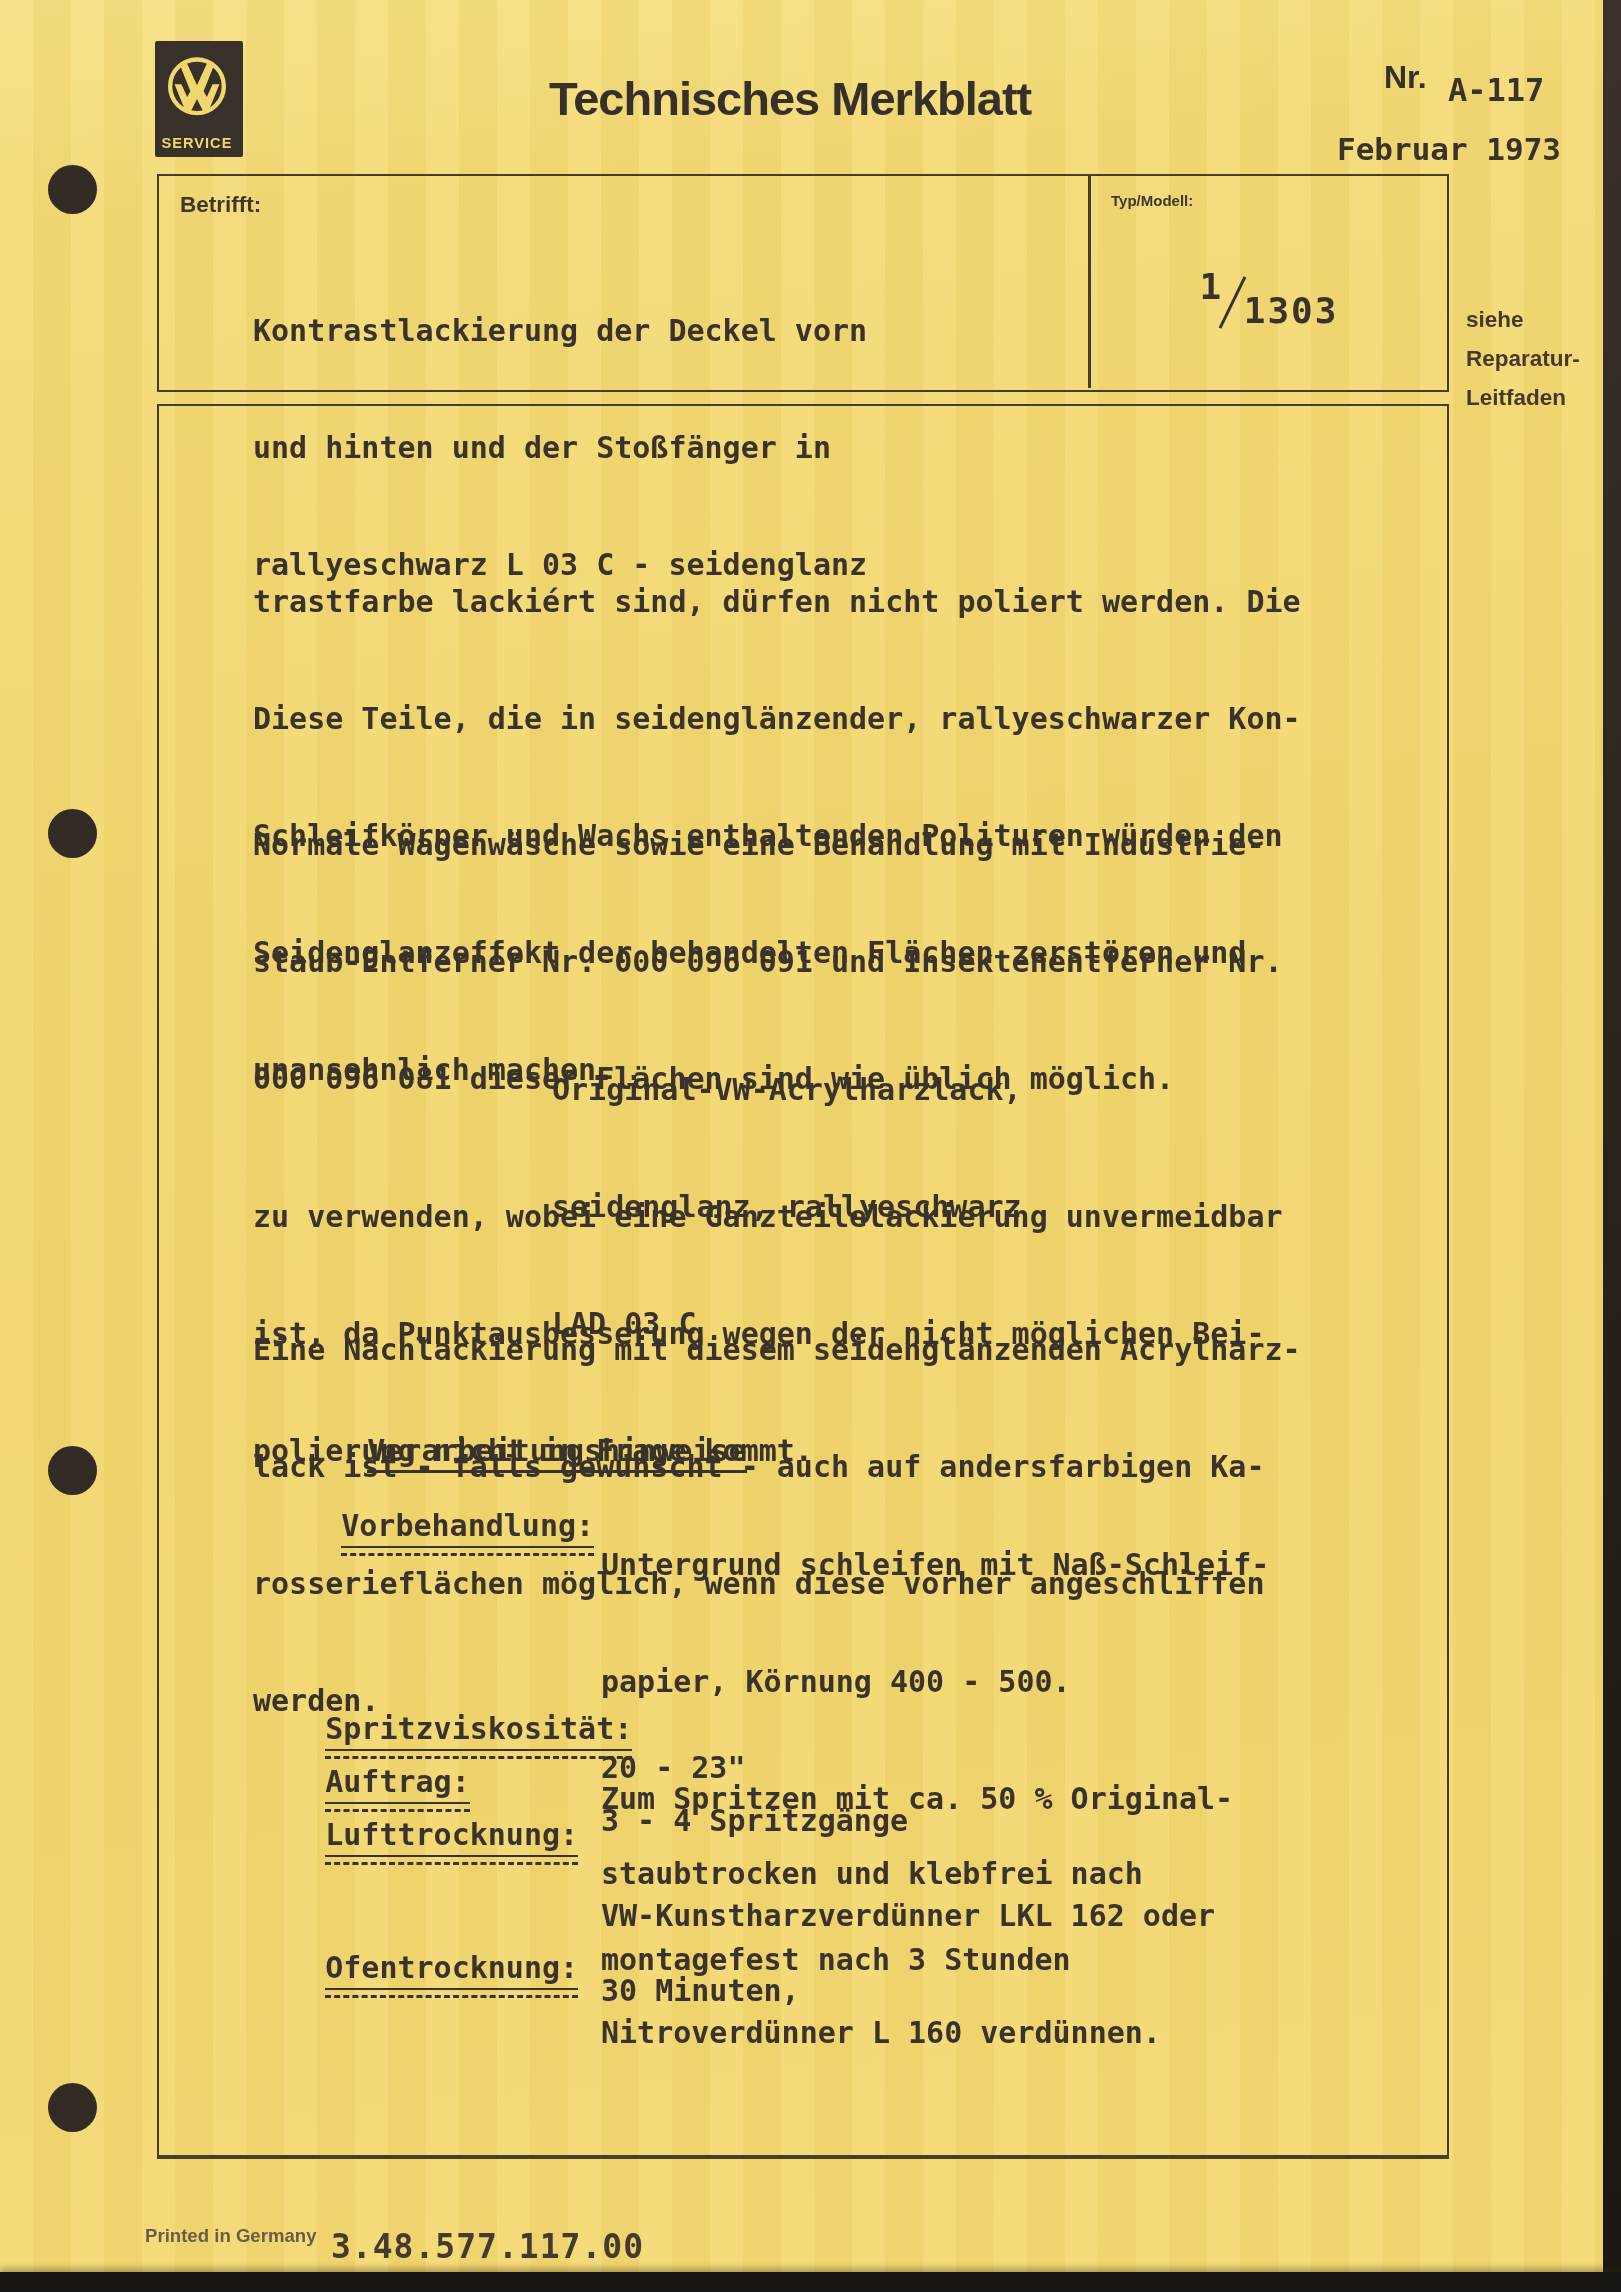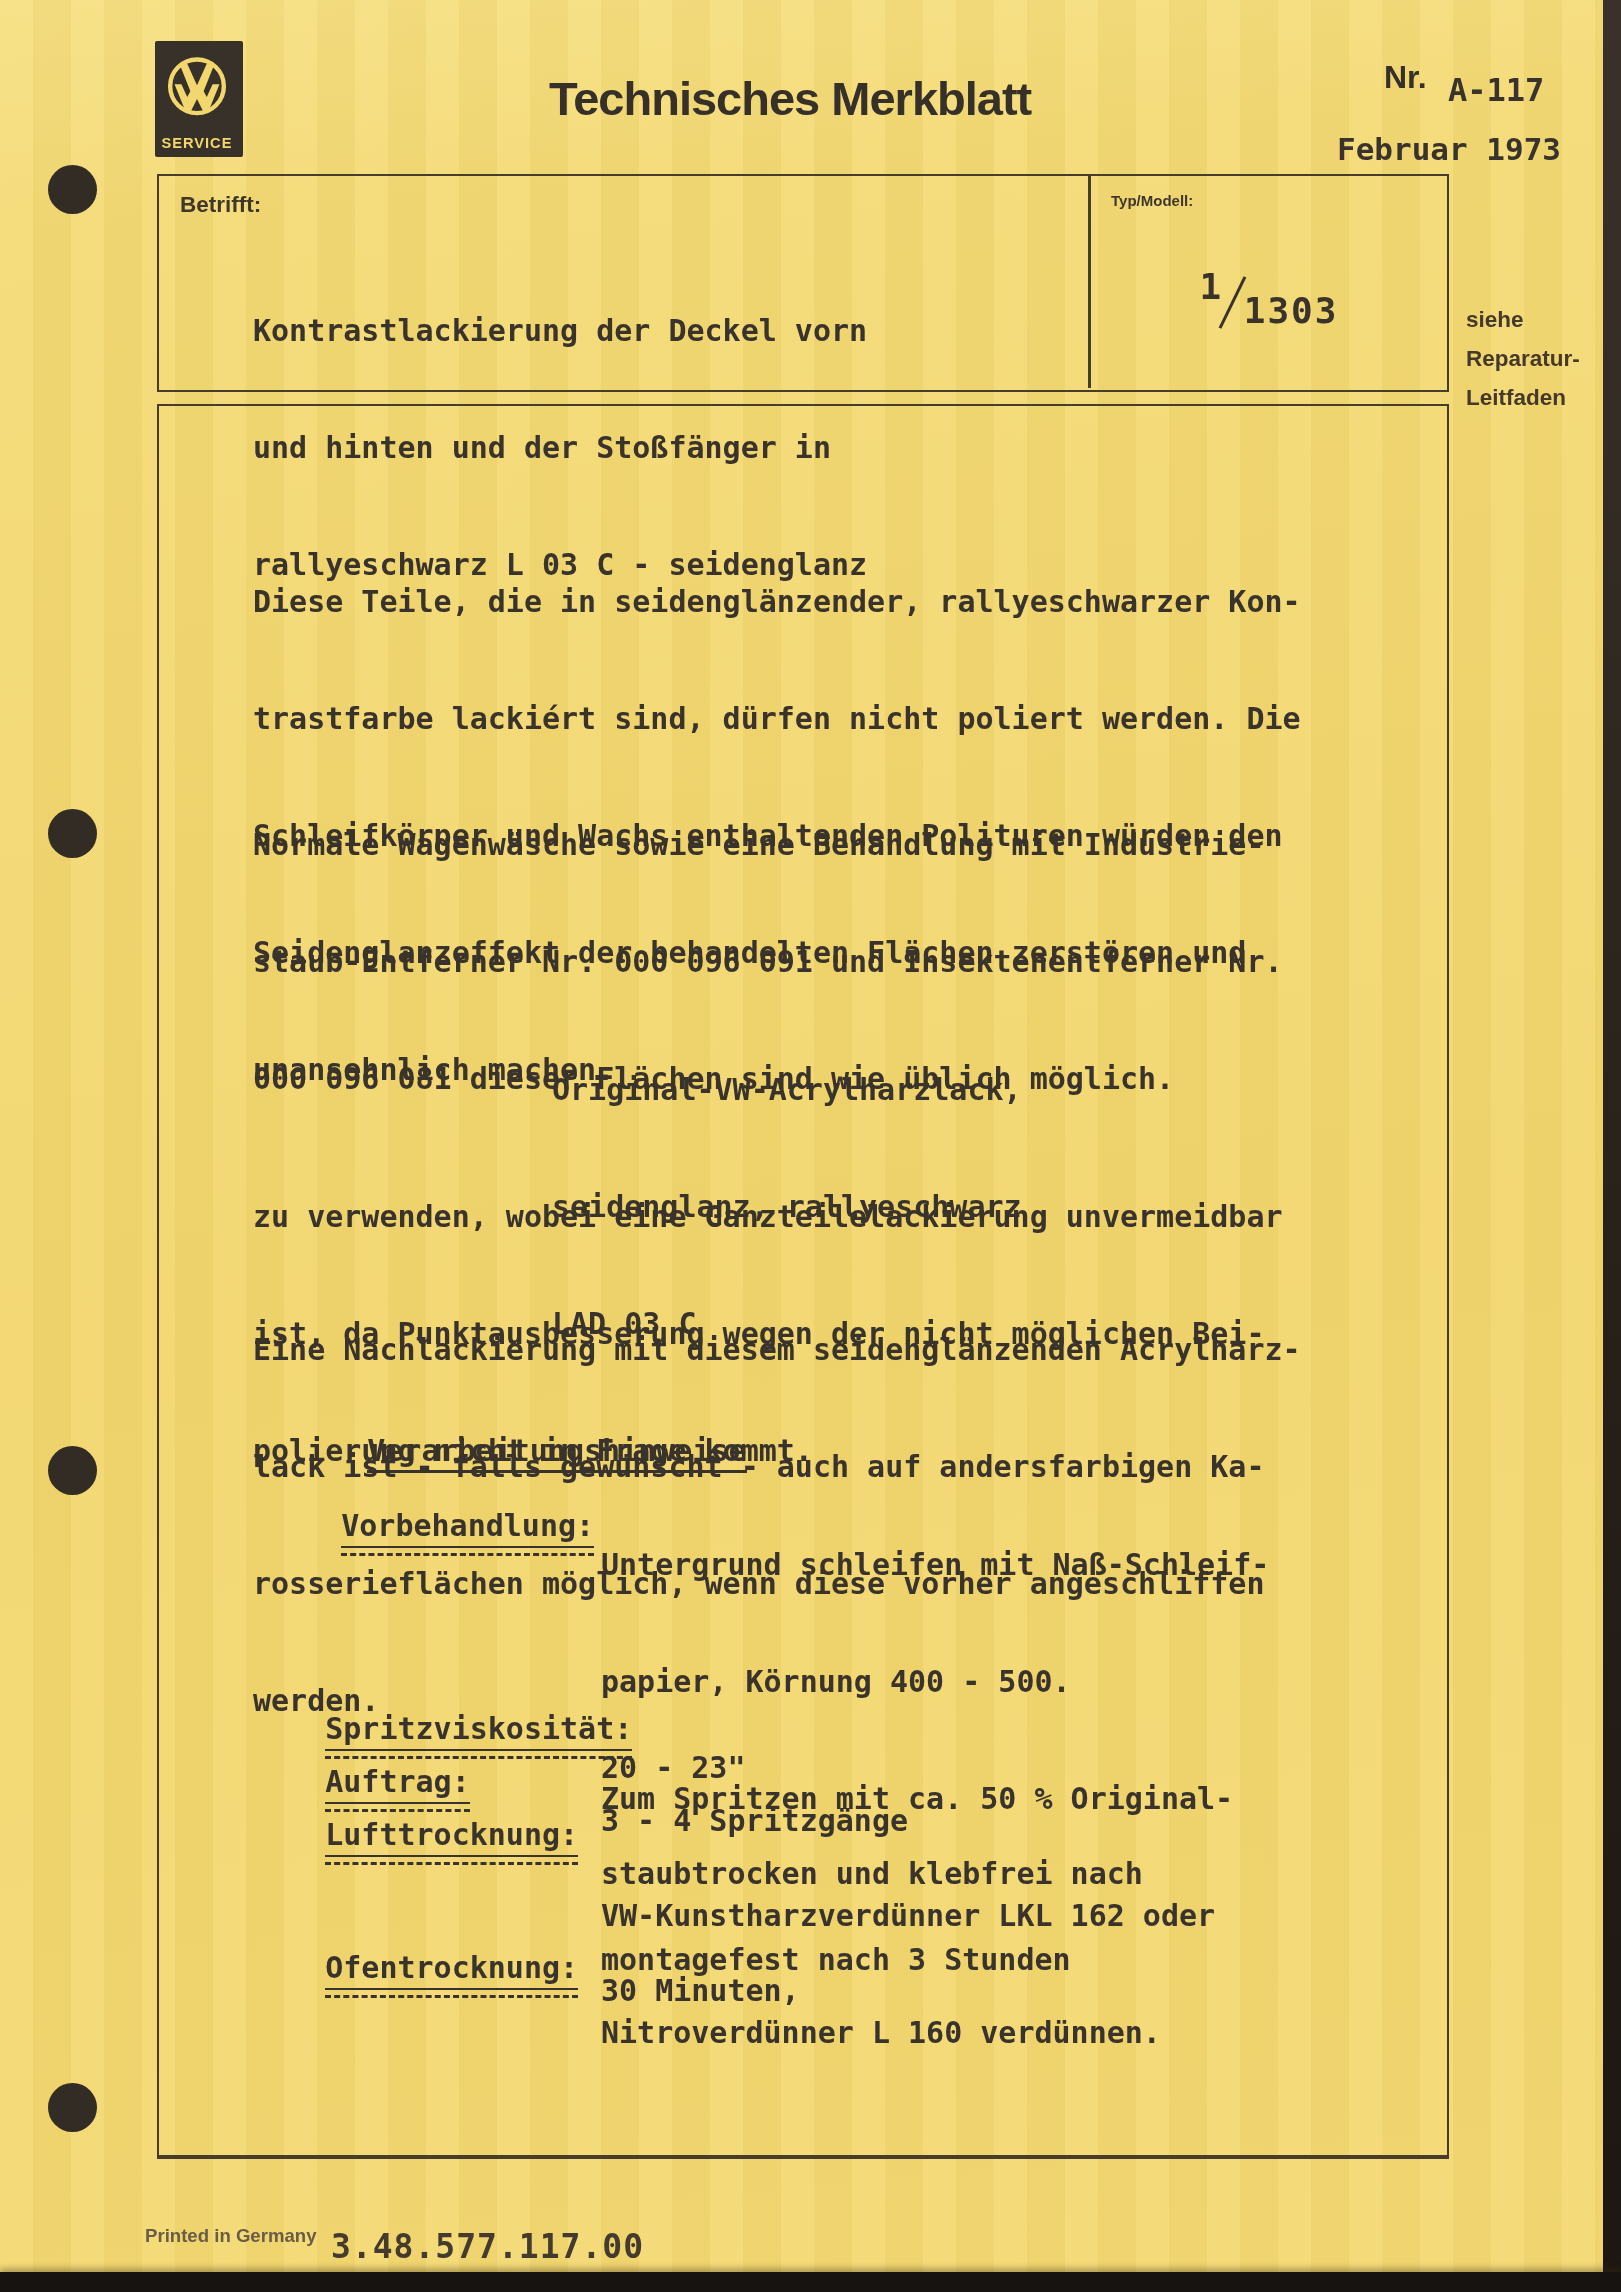--- a/index.html
+++ b/index.html
@@ -80,22 +80,22 @@
 
   <div class="side-note">
     <span class="line">siehe</span>
     <span class="line">Reparatur-</span>
     <span class="line">Leitfaden</span>
   </div>
 
   <div class="box" style="left:157px;top:404px;width:1288px;height:1749px;border-bottom-width:4.9px;"></div>
 
   <div class="tw" style="left:253px;top:504px;">
+    <span class="line">trastfarbe lackiért sind, dürfen nicht poliert werden. Die</span>
     <span class="line">Diese Teile, die in seidenglänzender, rallyeschwarzer Kon-</span>
-    <span class="line">trastfarbe lackiért sind, dürfen nicht poliert werden. Die</span>
     <span class="line">Schleifkörper und Wachs enthaltenden Polituren würden den</span>
     <span class="line">Seidenglanzeffekt der behandelten Flächen zerstören und</span>
     <span class="line">unansehnlich machen.</span>
   </div>
 
   <div class="tw" style="left:253px;top:747px;">
     <span class="line">Normale Wagenwäsche sowie eine Behandlung mit Industrie-</span>
     <span class="line">staub-Entferner Nr. 000 096 091 und Insektenentferner Nr.</span>
     <span class="line">000 096 081 dieser Flächen sind wie üblich möglich.</span>
   </div>

